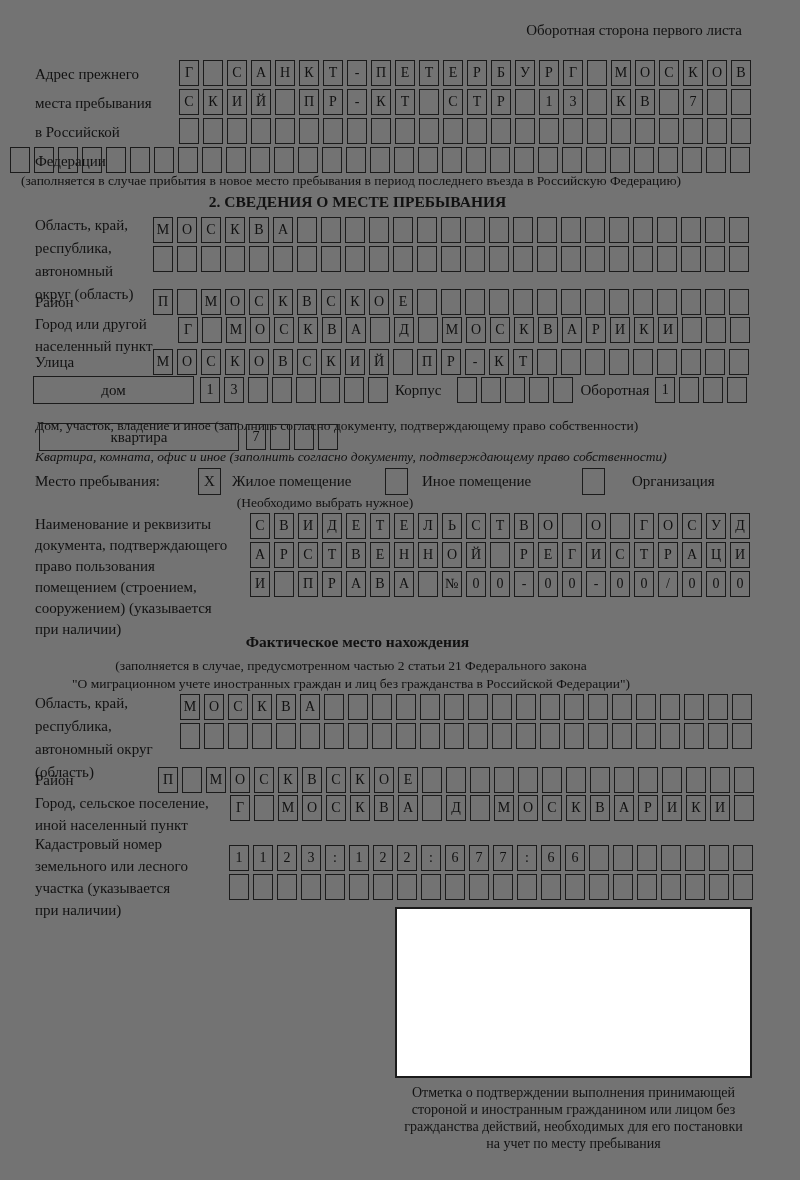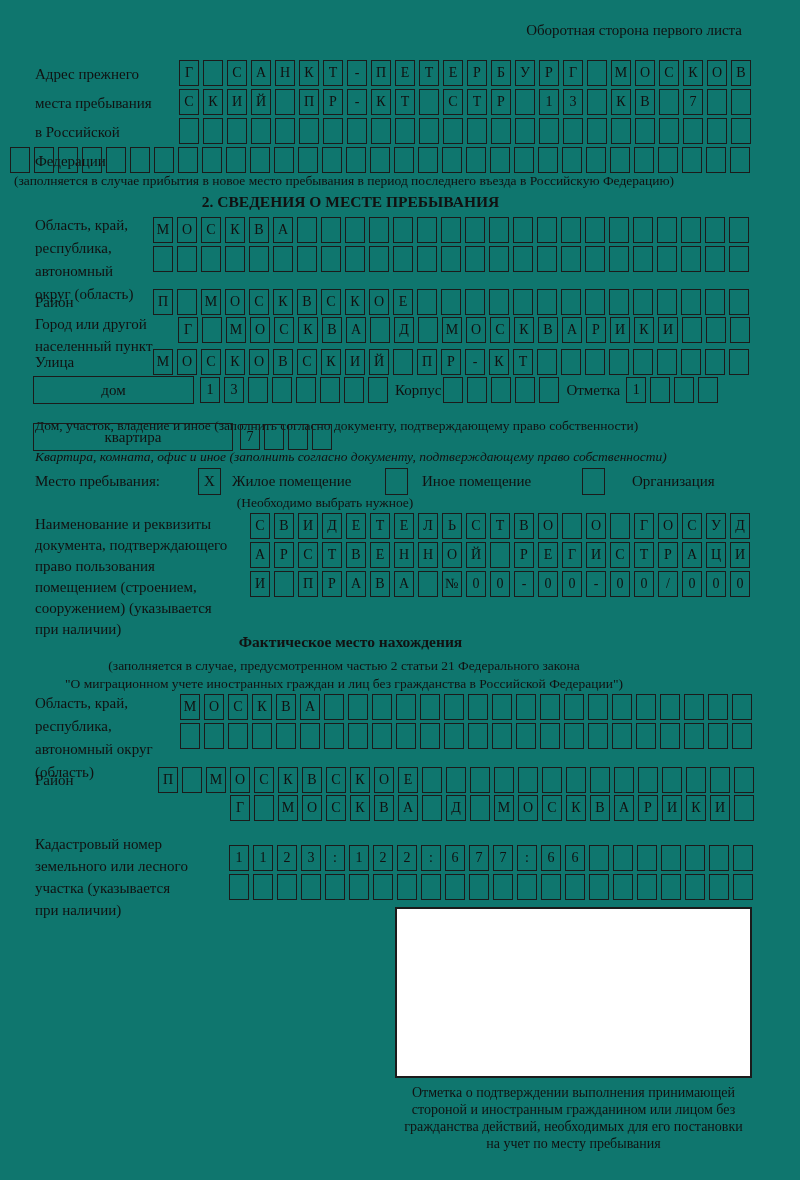--- a/index.html
+++ b/index.html
@@ -1,29 +1,29 @@
 <!DOCTYPE html>
 <html><head>
 <meta charset="utf-8">
 <style>
   * { margin:0; padding:0; box-sizing:border-box; }
   html,body { background:#fff; }
   .page {
-    position:relative; width:800px; height:1180px; background:#0f766e;
+    position:relative; width:800px; height:1180px; background:#737373;
     font-family:"Liberation Serif","DejaVu Serif",serif; color:#111;
     overflow:hidden;
   }
   .abs { position:absolute; }
   .top-note { top:22px; right:58px; font-size:15px; }
   .lbl { font-size:15px; white-space:pre-line; line-height:23px; }
   .lbl.lh29 { line-height:29px; }
   .lbl.lh21 { line-height:21px; }
   .lbl.lh22 { line-height:22px; }
   .note { font-size:13.5px; }
-  .center { left:0; width:688px; text-align:center; }
+  .center { left:7px; width:688px; text-align:center; }
   .h2 { font-weight:bold; font-size:15.5px;padding-left:13px; }
   .cellrow { display:flex; }
   .cellcol .cellrow { margin-bottom:3px; }
   .cell {
     width:20px; height:26px; margin-right:4px; flex:0 0 auto;
     border:1.8px solid #1b1b1b; font-size:14px; line-height:23px;
     text-align:center; overflow:hidden;
   }
   .widebox {
     border:1.6px solid #1b1b1b; height:28px; text-align:center;
@@ -321,39 +321,39 @@
     <div class="cellrow" style="margin-left:6px; margin-top:1px;">
         <span class="cell">1</span>
         <span class="cell">3</span>
         <span class="cell"></span>
         <span class="cell"></span>
         <span class="cell"></span>
         <span class="cell"></span>
         <span class="cell"></span>
         <span class="cell"></span>
       </div>
-    <div class="inline-lbl" style="margin-left:3px; margin-right:2px;">Корпус</div>
+    <div class="inline-lbl" style="margin-left:3px; margin-right:16px;">Корпус</div>
     <div class="cellrow" style="margin-top:1px;">
         <span class="cell"></span>
         <span class="cell"></span>
         <span class="cell"></span>
         <span class="cell"></span>
         <span class="cell"></span>
       </div>
-    <div class="inline-lbl" style="margin-left:3px; margin-right:6px;">Отметка</div>
+    <div class="inline-lbl" style="margin-left:3px; margin-right:6px;">Оборотная</div>
     <div class="cellrow" style="margin-top:1px;">
         <span class="cell">1</span>
         <span class="cell"></span>
         <span class="cell"></span>
         <span class="cell"></span>
       </div>
   </div>
   <div class="abs note" style="top:418px; left:35px;">Дом, участок, владение и иное (заполнить согласно документу, подтверждающему право собственности)</div>
 
-  <div class="abs cellrow" style="top:423px; left:33px;">
+  <div class="abs cellrow" style="top:423px; left:39px;">
     <div class="widebox" style="width:200px;">квартира</div>
     <div class="cellrow" style="margin-left:7px; margin-top:1px;">
         <span class="cell">7</span>
         <span class="cell"></span>
         <span class="cell"></span>
         <span class="cell"></span>
       </div>
   </div>
   <div class="abs note" style="top:449px; left:35px;font-style:italic;">Квартира, комната, офис и иное (заполнить согласно документу, подтверждающему право собственности)</div>
 
@@ -531,20 +531,22 @@
       <span class="cell"></span>
       <span class="cell"></span>
       <span class="cell"></span>
       <span class="cell"></span>
       <span class="cell"></span>
       <span class="cell"></span>
       <span class="cell"></span>
       <span class="cell"></span>
     </div>
 
+  <div class="abs lbl lh22" style="top:792px; left:35px;">Город, сельское поселение,
+иной населенный пункт</div>
   <div class="abs cellrow" style="top:795px; left:230px;">
       <span class="cell">Г</span>
       <span class="cell"></span>
       <span class="cell">М</span>
       <span class="cell">О</span>
       <span class="cell">С</span>
       <span class="cell">К</span>
       <span class="cell">В</span>
       <span class="cell">А</span>
       <span class="cell"></span>

